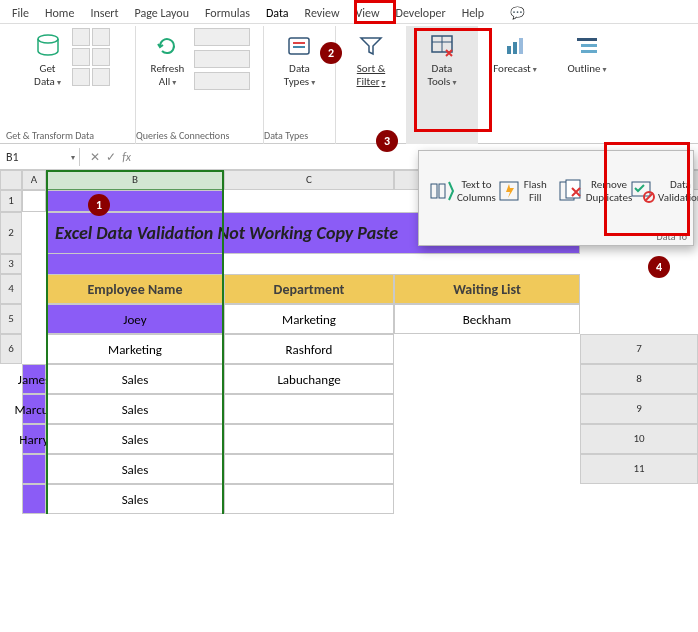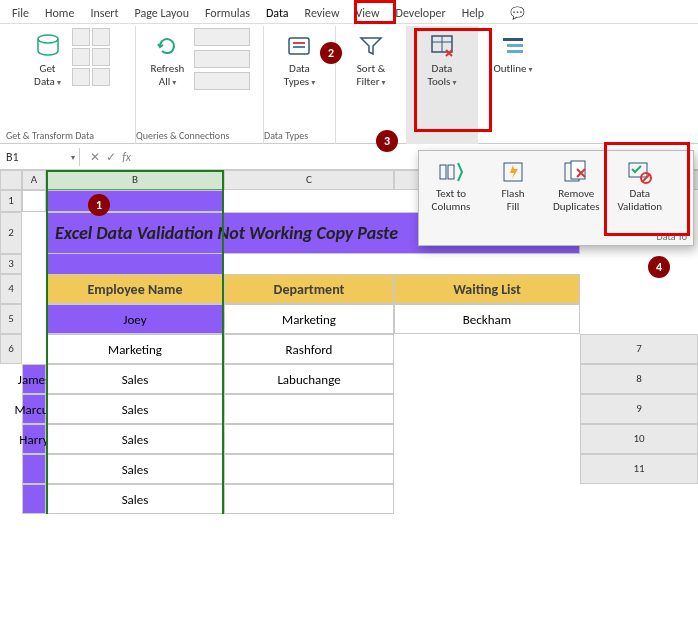--- a/index.html
+++ b/index.html
@@ -41,21 +41,21 @@
 .cell { border:1px solid #c9c9c9; background:#fff; text-align:center; font-size:13px; color:#000; display:flex; align-items:center; justify-content:center; height:30px;}
 .cell.title { font-family: Calibri, sans-serif; font-size:18px; font-style:italic; font-weight:bold; color:#222; justify-content:flex-start; padding-left:8px; background:#e7e9f6; height:42px;}
 .cell.hdr { background:#f0c95a; font-weight:bold; font-size:14px; color:#404040;}
 .cell.selcol { background:#8b5cf6;}
 
 
 .colB-outline { position:absolute; border:2px solid #1e7a1e; pointer-events:none; }
 
 
 .popup { position:absolute; background:#f6f6f6; border:1px solid #bbb; box-shadow: 2px 4px 10px rgba(0,0,0,0.3); padding: 4px 6px 18px; display:flex; gap:10px; }
-.popup .pbtn { display:flex; flex-direction:column; align-items:center; gap:2px; font-size:11px; text-align:center; padding:4px 4px; cursor:pointer; min-width:52px;}
+.popup .pbtn { display:flex; flex-direction:row; align-items:center; gap:2px; font-size:11px; text-align:center; padding:4px 4px; cursor:pointer; min-width:52px;}
 .popup .pbtn .picon { width:26px; height:26px; display:flex; align-items:center; justify-content:center;}
 .popup .ptitle { position:absolute; bottom:2px; right:6px; font-size:10px; color:#666;}
 
 .watermark { position:absolute; right:8px; font-size:10px; color:#999; }
 
 svg { display:block; }
 </style>
 </head>
 <body>
 
@@ -134,40 +134,52 @@
     <div class="group-label">Data Types</div>
   </div>
 
   <div class="group" style="width:70px; border-right:none;">
     <div class="bigbtn">
       <div class="icon">
         <svg width="28" height="28">
             <path d="M4 6 h20 l-8 8 v8 l-4-2 v-6 z" fill="none" stroke="#357" stroke-width="1.5"></path>
           </svg>
       </div>
-      <span class="drop" style="white-space:pre-line;">Sort &amp;
+      <span class="drop" style="white-space:pre-line;text-decoration:underline;">Sort &amp;
 Filter</span>
     </div>
   </div>
 
   <div class="group" style="width:72px; border-right:none; background:#e7e7e7;">
     <div class="bigbtn">
       <div class="icon">
         <svg width="28" height="28">
             <rect x="4" y="4" width="20" height="16" fill="none" stroke="#357" stroke-width="1.5"></rect>
             <line x1="4" y1="10" x2="24" y2="10" stroke="#357"></line>
             <line x1="14" y1="4" x2="14" y2="20" stroke="#357"></line>
             <path d="M18 18 l6 6 M24 18 l-6 6" stroke="#d33" stroke-width="2"></path>
           </svg>
       </div>
       <span class="drop" style="white-space:pre-line;">Data
 Tools</span>
     </div>
   </div>
 
+  <div class="group" style="width:74px; border-right:none;">
+    <div class="bigbtn">
+      <div class="icon">
+        <svg width="28" height="28">
+            <rect x="6" y="14" width="4" height="8" fill="#48a"></rect>
+            <rect x="12" y="10" width="4" height="12" fill="#48a"></rect>
+            <rect x="18" y="6" width="4" height="16" fill="#9bd"></rect>
+          </svg>
+      </div>
+      <span class="drop" style="white-space:pre-line;">Forecast</span>
+    </div>
+  </div>
 
   <div class="group" style="width:70px; border-right:none;">
     <div class="bigbtn">
       <div class="icon">
         <svg width="28" height="28">
             <rect x="4" y="6" width="20" height="3" fill="#357"></rect>
             <rect x="8" y="12" width="16" height="3" fill="#6ac"></rect>
             <rect x="8" y="18" width="16" height="3" fill="#6ac"></rect>
           </svg>
       </div>

